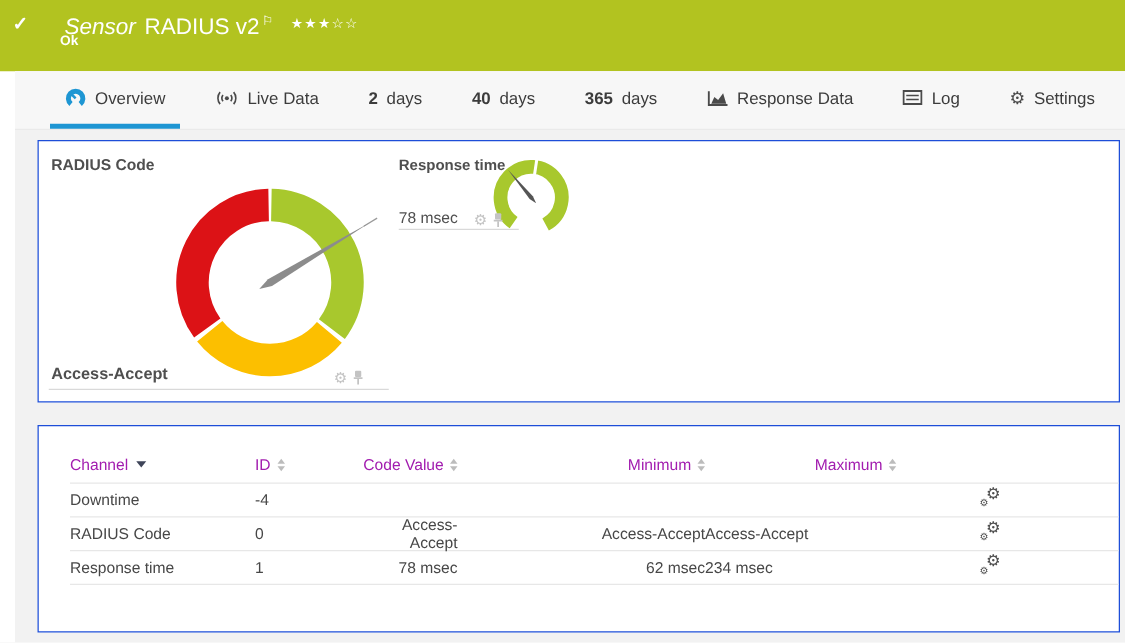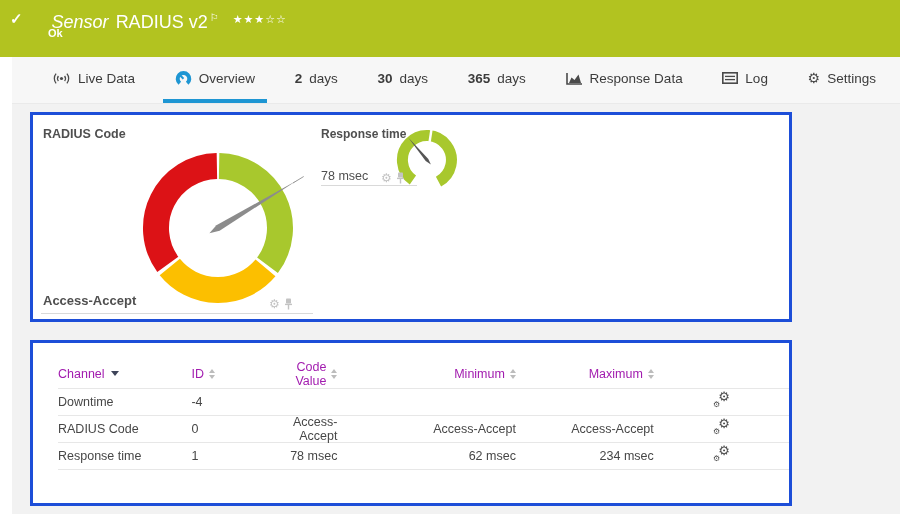--- a/index.html
+++ b/index.html
@@ -30,21 +30,21 @@
     padding:0 12px 0 28px; font-size:13.5px; color:#3c3c3c;
   }
   .tab { display:flex; align-items:center; gap:7px; padding:0 12px;
          border-bottom:4px solid transparent; cursor:pointer; white-space:nowrap; }
   .tab.active { border-bottom-color:#1e96d3; }
   .tab b { font-weight:bold; }
   .tab .ticon { display:flex; align-items:center; }
   .tab .gearglyph { font-size:14px; color:#4a4a4a; line-height:1; }
 
   
-  .card { background:#fff; border:3px solid #1d4ed8; margin-left:18px; width:762px; position:relative; }
+  .card { background:#fff; border:1px solid #1d4ed8; margin-left:18px; width:866px; position:relative; }
   .card-gauges { margin-top:8px; height:210px; }
   .card-table  { margin-top:18px; height:166px; }
 
   .g-title { position:absolute; left:10px; top:12px; font-size:12.5px; font-weight:bold; color:#4f4f4f; }
   .g-value { position:absolute; left:10px; top:178px; font-size:13px; font-weight:bold; color:#4f4f4f; }
   .g-line1 { position:absolute; left:8px; top:198px; width:272px; border-bottom:1px solid #d9d9d9; }
   .ft-icons { position:absolute; display:flex; align-items:center; gap:4px; }
   .ft-icons .fgear { font-size:12px; color:#c3c3c3; line-height:1; }
   .icons1 { left:236px; top:183px; }
 
@@ -56,21 +56,21 @@
   .rt-line  { position:absolute; left:288px; top:70px; width:96px; border-bottom:1px solid #d9d9d9; }
   .icons2 { left:348px; top:57px; }
 
   
   .tblwrap { padding:16px 0 0 25px; }
   .trow { display:flex; align-items:center; height:27px; border-bottom:1px solid #e7e7e7; font-size:12.5px; color:#474747; }
   .trow.head { height:30px; font-size:12.5px; color:#a21caf; }
   .c1 { width:148px; } .c2 { width:80px; }
   .c3 { width:82px;  text-align:right; }
   .c4 { width:198px; text-align:right; }
-  .c5 { width:153px; text-align:right; }
+  .c5 { width:153px; }
   .c6 { width:150px; text-align:center; }
   .hcell { cursor:pointer; display:inline-flex; align-items:center; }
   .c3 .hcell, .c4 .hcell, .c5 .hcell { justify-content:flex-end; width:100%; }
 
   .tri-down-solid { width:0; height:0; border-left:4px solid transparent; border-right:4px solid transparent;
                     border-top:5px solid #3e4459; margin-left:6px; }
   .sort { display:inline-flex; flex-direction:column; gap:2px; margin-left:5px; }
   .sort i { display:block; width:0; height:0; border-left:3.5px solid transparent; border-right:3.5px solid transparent; }
   .sort .u { border-bottom:4px solid #bcbcbc; }
   .sort .d { border-top:4px solid #bcbcbc; }
@@ -88,49 +88,49 @@
     <div class="hdr-title">
       <span class="hdr-type">Sensor</span><span>RADIUS v2</span><span class="hdr-flag">⚐</span><span class="hdr-stars">★★★☆☆</span>
     </div>
   </div>
   <div class="hdr-status">Ok</div>
 </div>
 
 <div class="main">
 
   <div class="tabbar">
+    <div class="tab active">
+      <span class="ticon">
+        <svg width="17" height="17" viewBox="0 0 17 17">
+          <path d="M 4.8 13.2 A 5.8 5.8 0 1 1 12.2 13.2" fill="none" stroke="#1e96d3" stroke-width="4"></path>
+          <path d="M 8.5 8.7 L 3.6 3.8" stroke="#1e96d3" stroke-width="2"></path>
+        </svg>
+      </span>
+      <span>Overview</span>
+    </div>
     <div class="tab">
       <span class="ticon">
         <svg width="19" height="13" viewBox="0 0 19 13">
           <g stroke="#4a4a4a" stroke-width="1.3" fill="none">
             <path d="M6.4 4 A 4.2 4.2 0 0 0 6.4 9"></path>
             <path d="M4.1 1.7 A 7.4 7.4 0 0 0 4.1 11.3"></path>
             <path d="M12.6 4 A 4.2 4.2 0 0 1 12.6 9"></path>
             <path d="M14.9 1.7 A 7.4 7.4 0 0 1 14.9 11.3"></path>
           </g>
           <circle cx="9.5" cy="6.5" r="1.6" fill="#4a4a4a"></circle>
         </svg>
       </span>
       <span>Live Data</span>
     </div>
-    <div class="tab active">
-      <span class="ticon">
-        <svg width="17" height="17" viewBox="0 0 17 17">
-          <path d="M 4.8 13.2 A 5.8 5.8 0 1 1 12.2 13.2" fill="none" stroke="#1e96d3" stroke-width="4"></path>
-          <path d="M 8.5 8.7 L 3.6 3.8" stroke="#1e96d3" stroke-width="2"></path>
-        </svg>
-      </span>
-      <span>Overview</span>
-    </div>
     <div class="tab">
       <b>2</b>
       <span>days</span>
     </div>
     <div class="tab">
-      <b>30</b>
+      <b>40</b>
       <span>days</span>
     </div>
     <div class="tab">
       <b>365</b>
       <span>days</span>
     </div>
     <div class="tab">
       <span class="ticon">
         <svg width="17" height="13" viewBox="0 0 17 13">
           <path d="M1 1 L1 12 L16 12" fill="none" stroke="#4a4a4a" stroke-width="1.6"></path>

